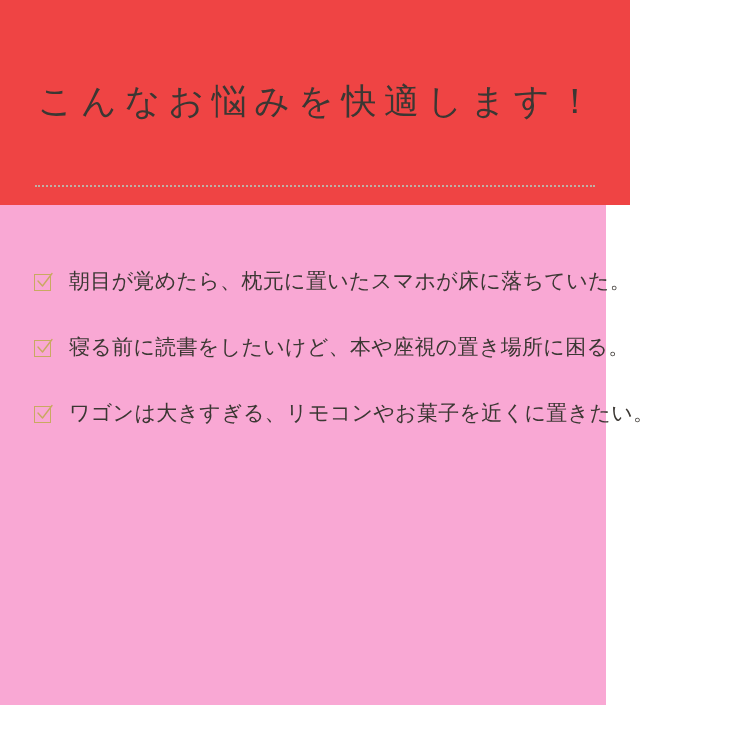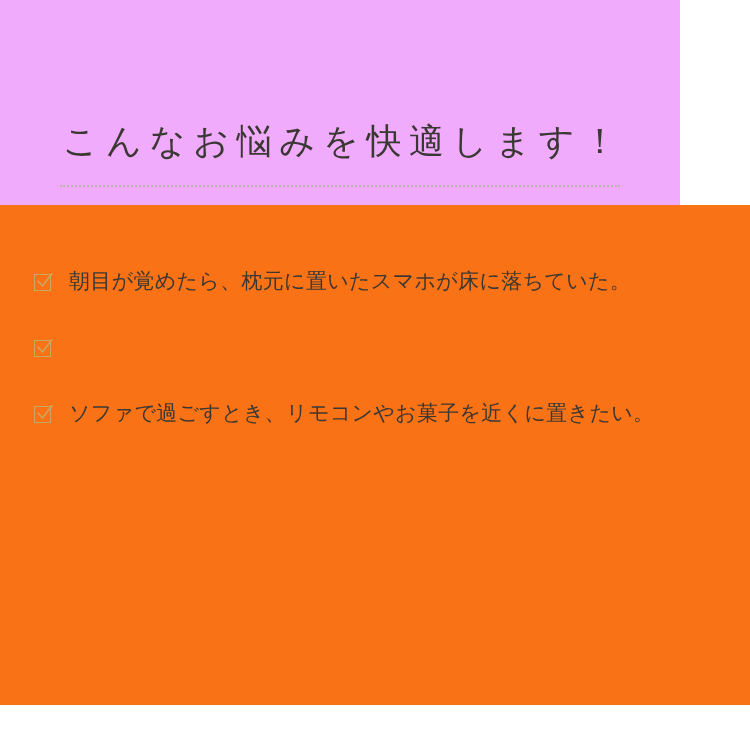--- a/index.html
+++ b/index.html
@@ -21,29 +21,30 @@
     height: 750px;
     background: #ffffff;
     box-sizing: border-box;
   }
 
   
   .header {
     position: absolute;
     top: 0;
     left: 0;
-    width: 680px;
+    width: 630px;
     height: 205px;
-    background: #f0abfc;
+    background: #ef4444;
     display: flex;
     flex-direction: column;
     align-items: center;
     justify-content: flex-end;
     box-sizing: border-box;
     padding-bottom: 18px;
+    gap: 40px;
   }
 
   .headline {
     font-family: "Liberation Serif", "DejaVu Serif", serif;
     font-size: 35px;
     letter-spacing: 0.22em;
     color: #3b3733;
     text-indent: 0.22em;
     white-space: nowrap;
     line-height: 1.1;
@@ -56,23 +57,23 @@
     height: 2px;
     border-bottom: 2px dotted #bdb6ab;
     opacity: 0.95;
   }
 
   
   .panel {
     position: absolute;
     top: 205px;
     left: 0;
-    width: 750px;
+    width: 606px;
     height: 500px;
-    background: #f97316;
+    background: #f9a8d4;
     box-sizing: border-box;
   }
 
   .list {
     position: absolute;
     top: 60px;
     left: 0;
     width: 750px;
     box-sizing: border-box;
     padding: 0 34px;
@@ -147,29 +148,30 @@
         </span>
         <span class="item-text">朝目が覚めたら、枕元に置いたスマホが床に落ちていた。</span>
       </li>
 
       <li class="list-item">
         <span class="check-box">
           <svg viewBox="0 0 22 22" aria-hidden="true">
             <polyline points="4,11 8.5,16 18,3.5" fill="none" stroke="#c9a961" stroke-width="1.4" stroke-linecap="round" stroke-linejoin="round"></polyline>
           </svg>
         </span>
+        <span class="item-text">寝る前に読書をしたいけど、本や座視の置き場所に困る。</span>
       </li>
 
       <li class="list-item">
         <span class="check-box">
           <svg viewBox="0 0 22 22" aria-hidden="true">
             <polyline points="4,11 8.5,16 18,3.5" fill="none" stroke="#c9a961" stroke-width="1.4" stroke-linecap="round" stroke-linejoin="round"></polyline>
           </svg>
         </span>
-        <span class="item-text">ソファで過ごすとき、リモコンやお菓子を近くに置きたい。</span>
+        <span class="item-text">ワゴンは大きすぎる、リモコンやお菓子を近くに置きたい。</span>
       </li>
 
 
     </ul>
   </div>
 
   <div class="footer"></div>
 
 </div>
 

